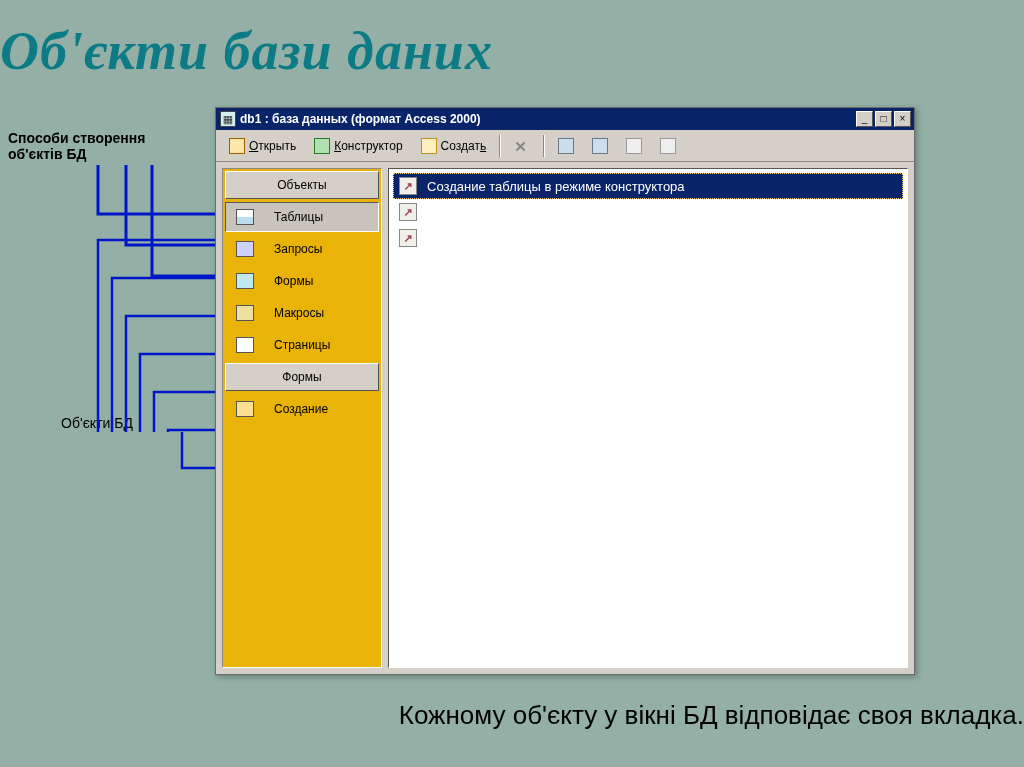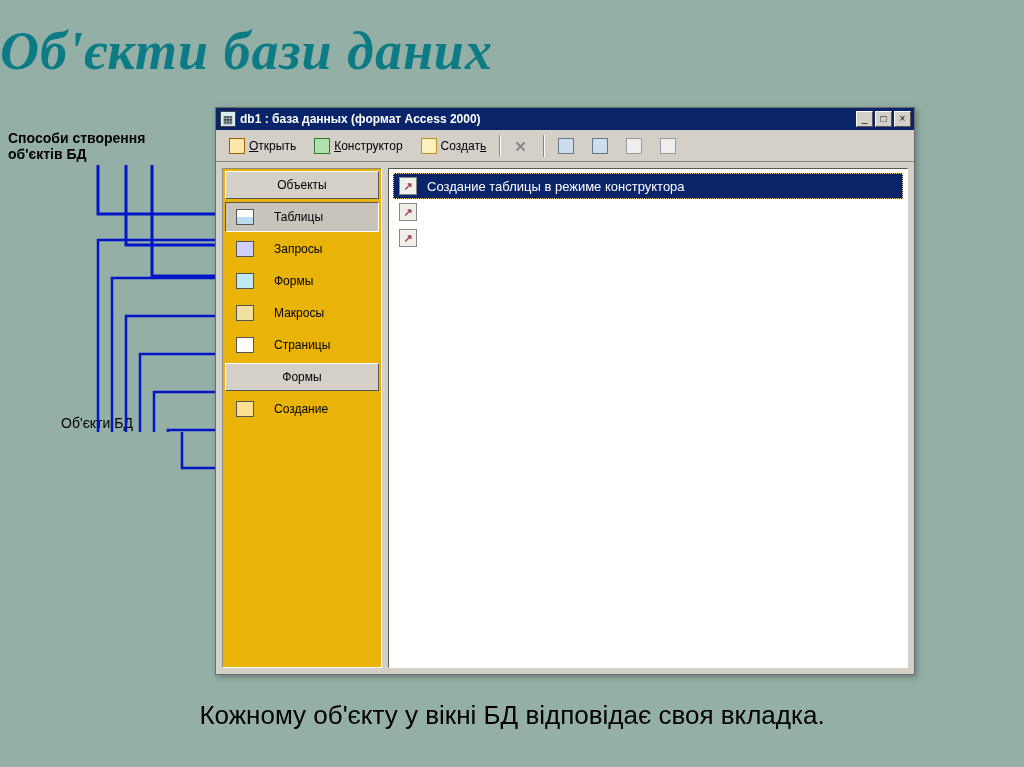--- a/index.html
+++ b/index.html
@@ -37,21 +37,21 @@
     font-size: 14px;
     font-weight: normal;
     text-align: center;
     color: #000;
   }
   .footer-text {
     position: absolute;
     bottom: 36px;
     left: 0;
     right: 0;
-    text-align: center;
+    text-align: right;
     font-size: 26px;
     color: #000;
   }
   
   .anno-svg {
     position: absolute;
     top: 0; left: 0;
     pointer-events: none;
   }
   

